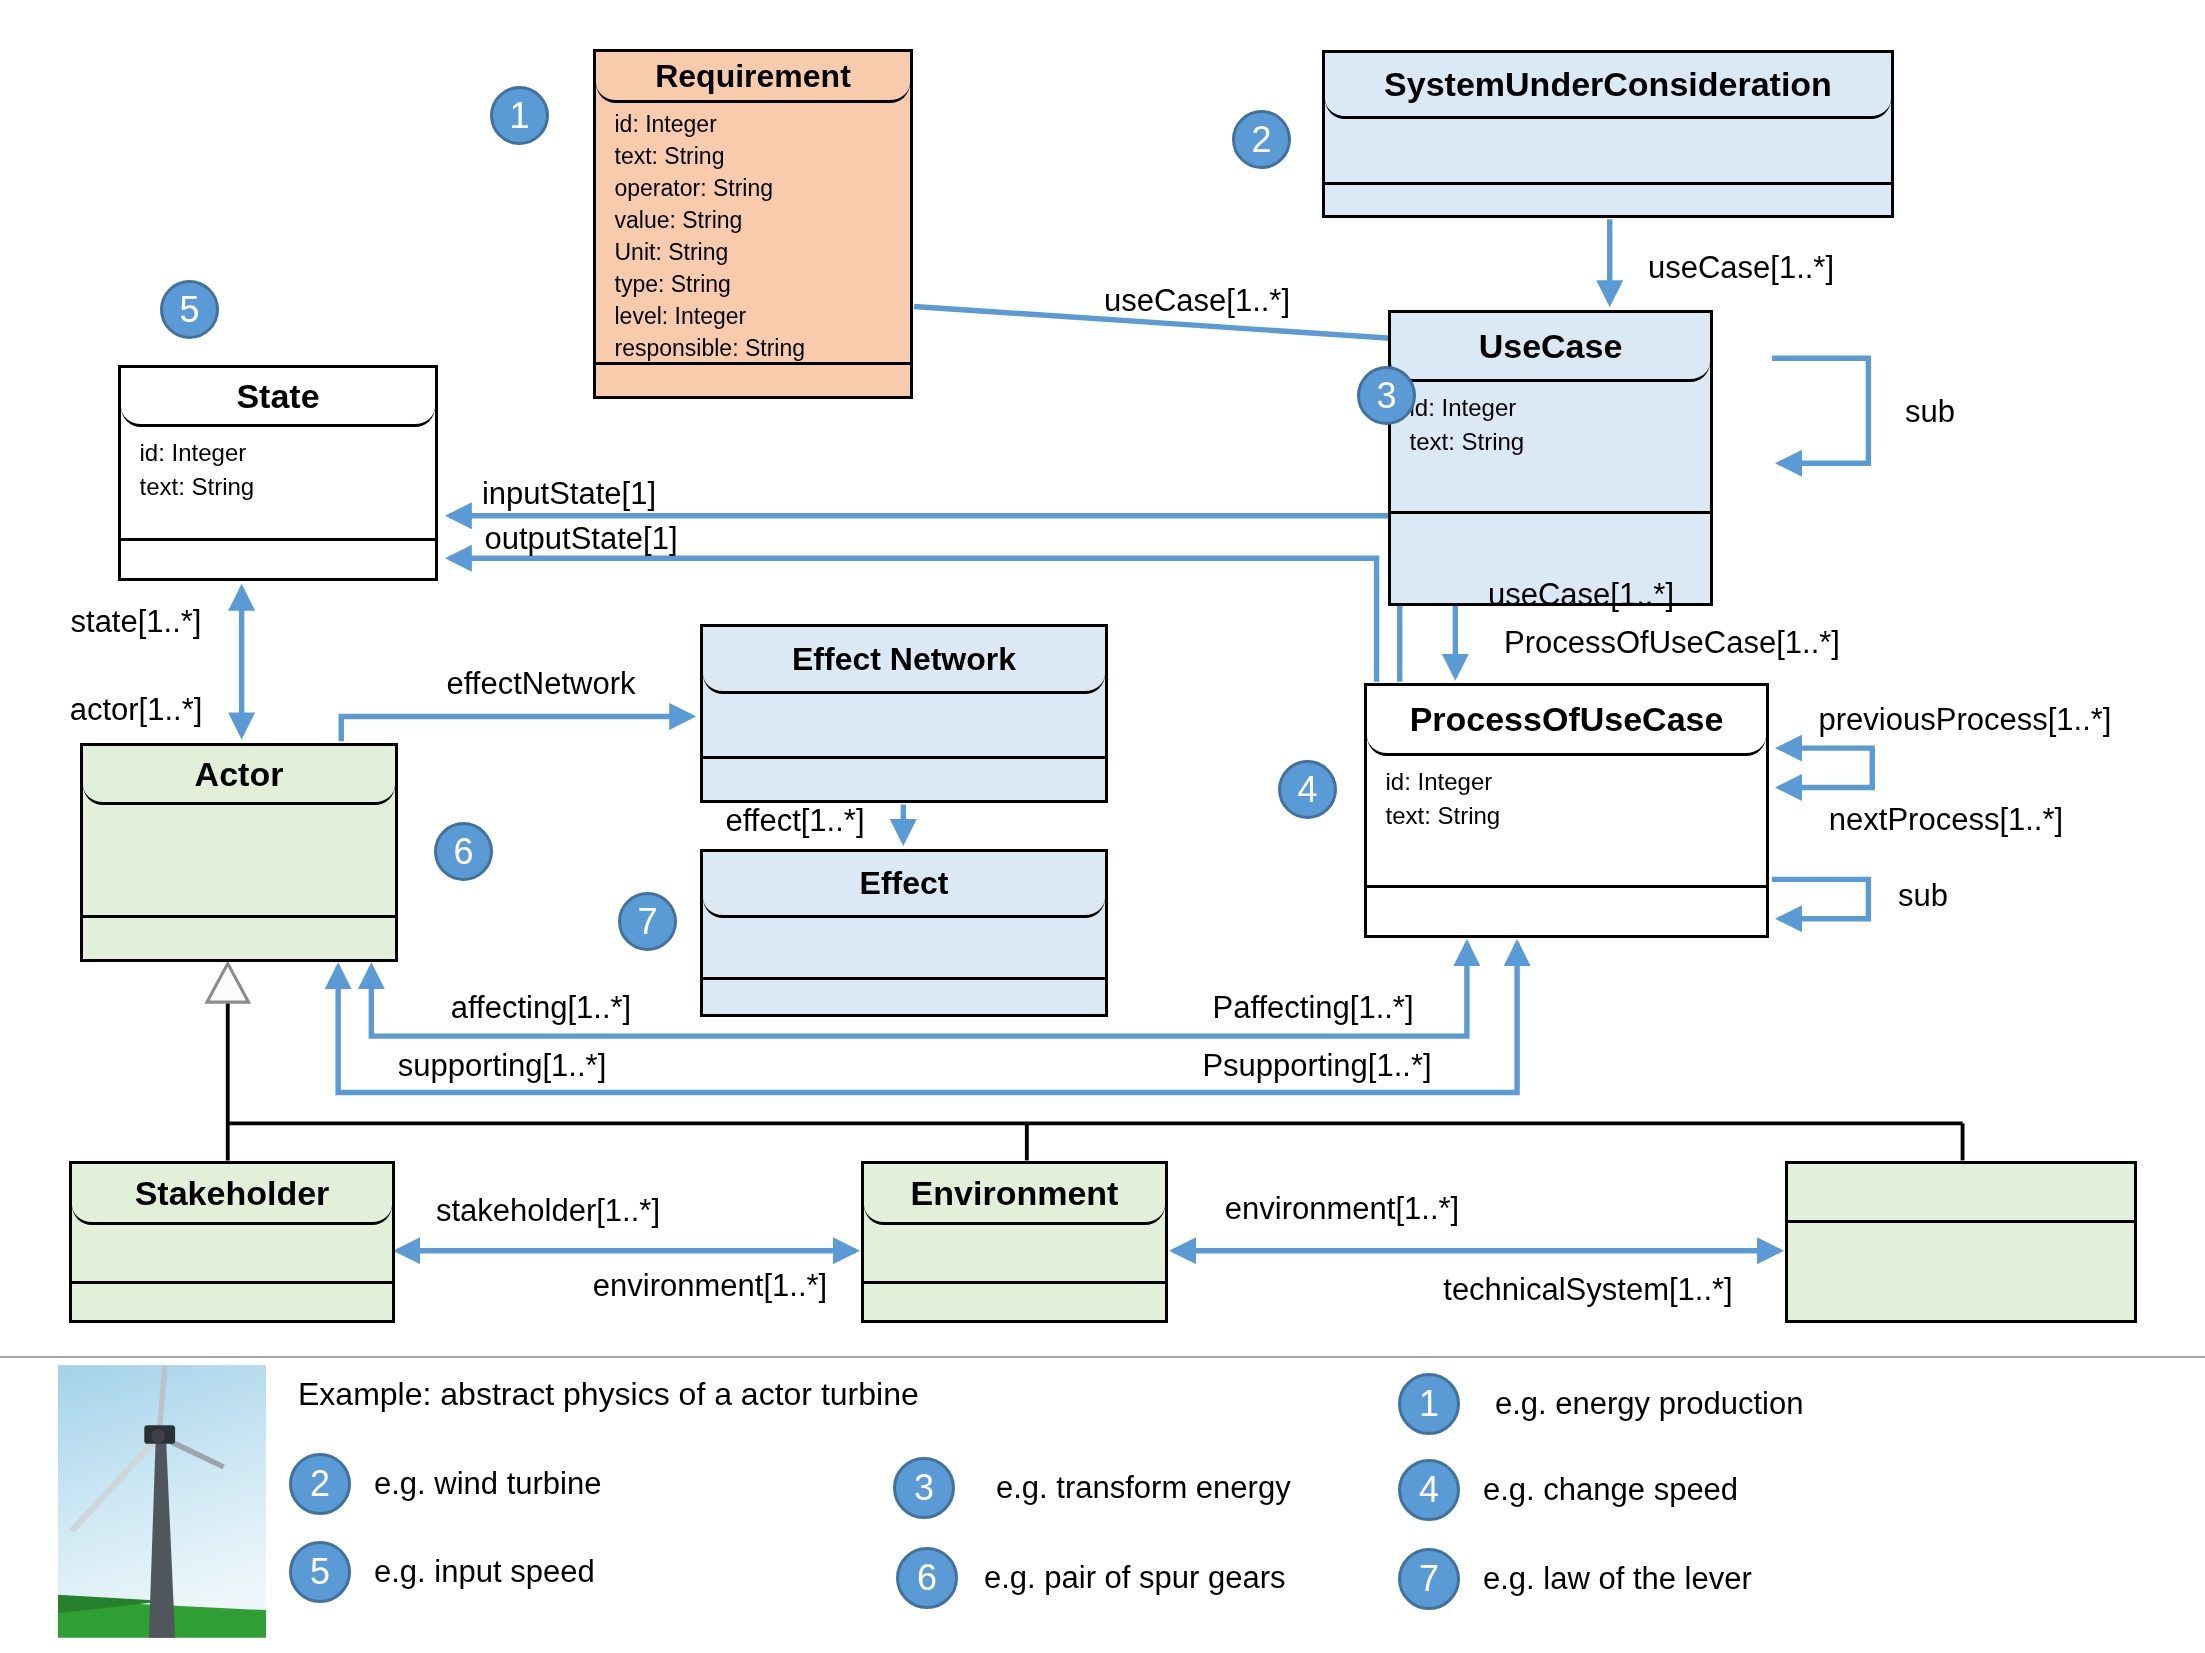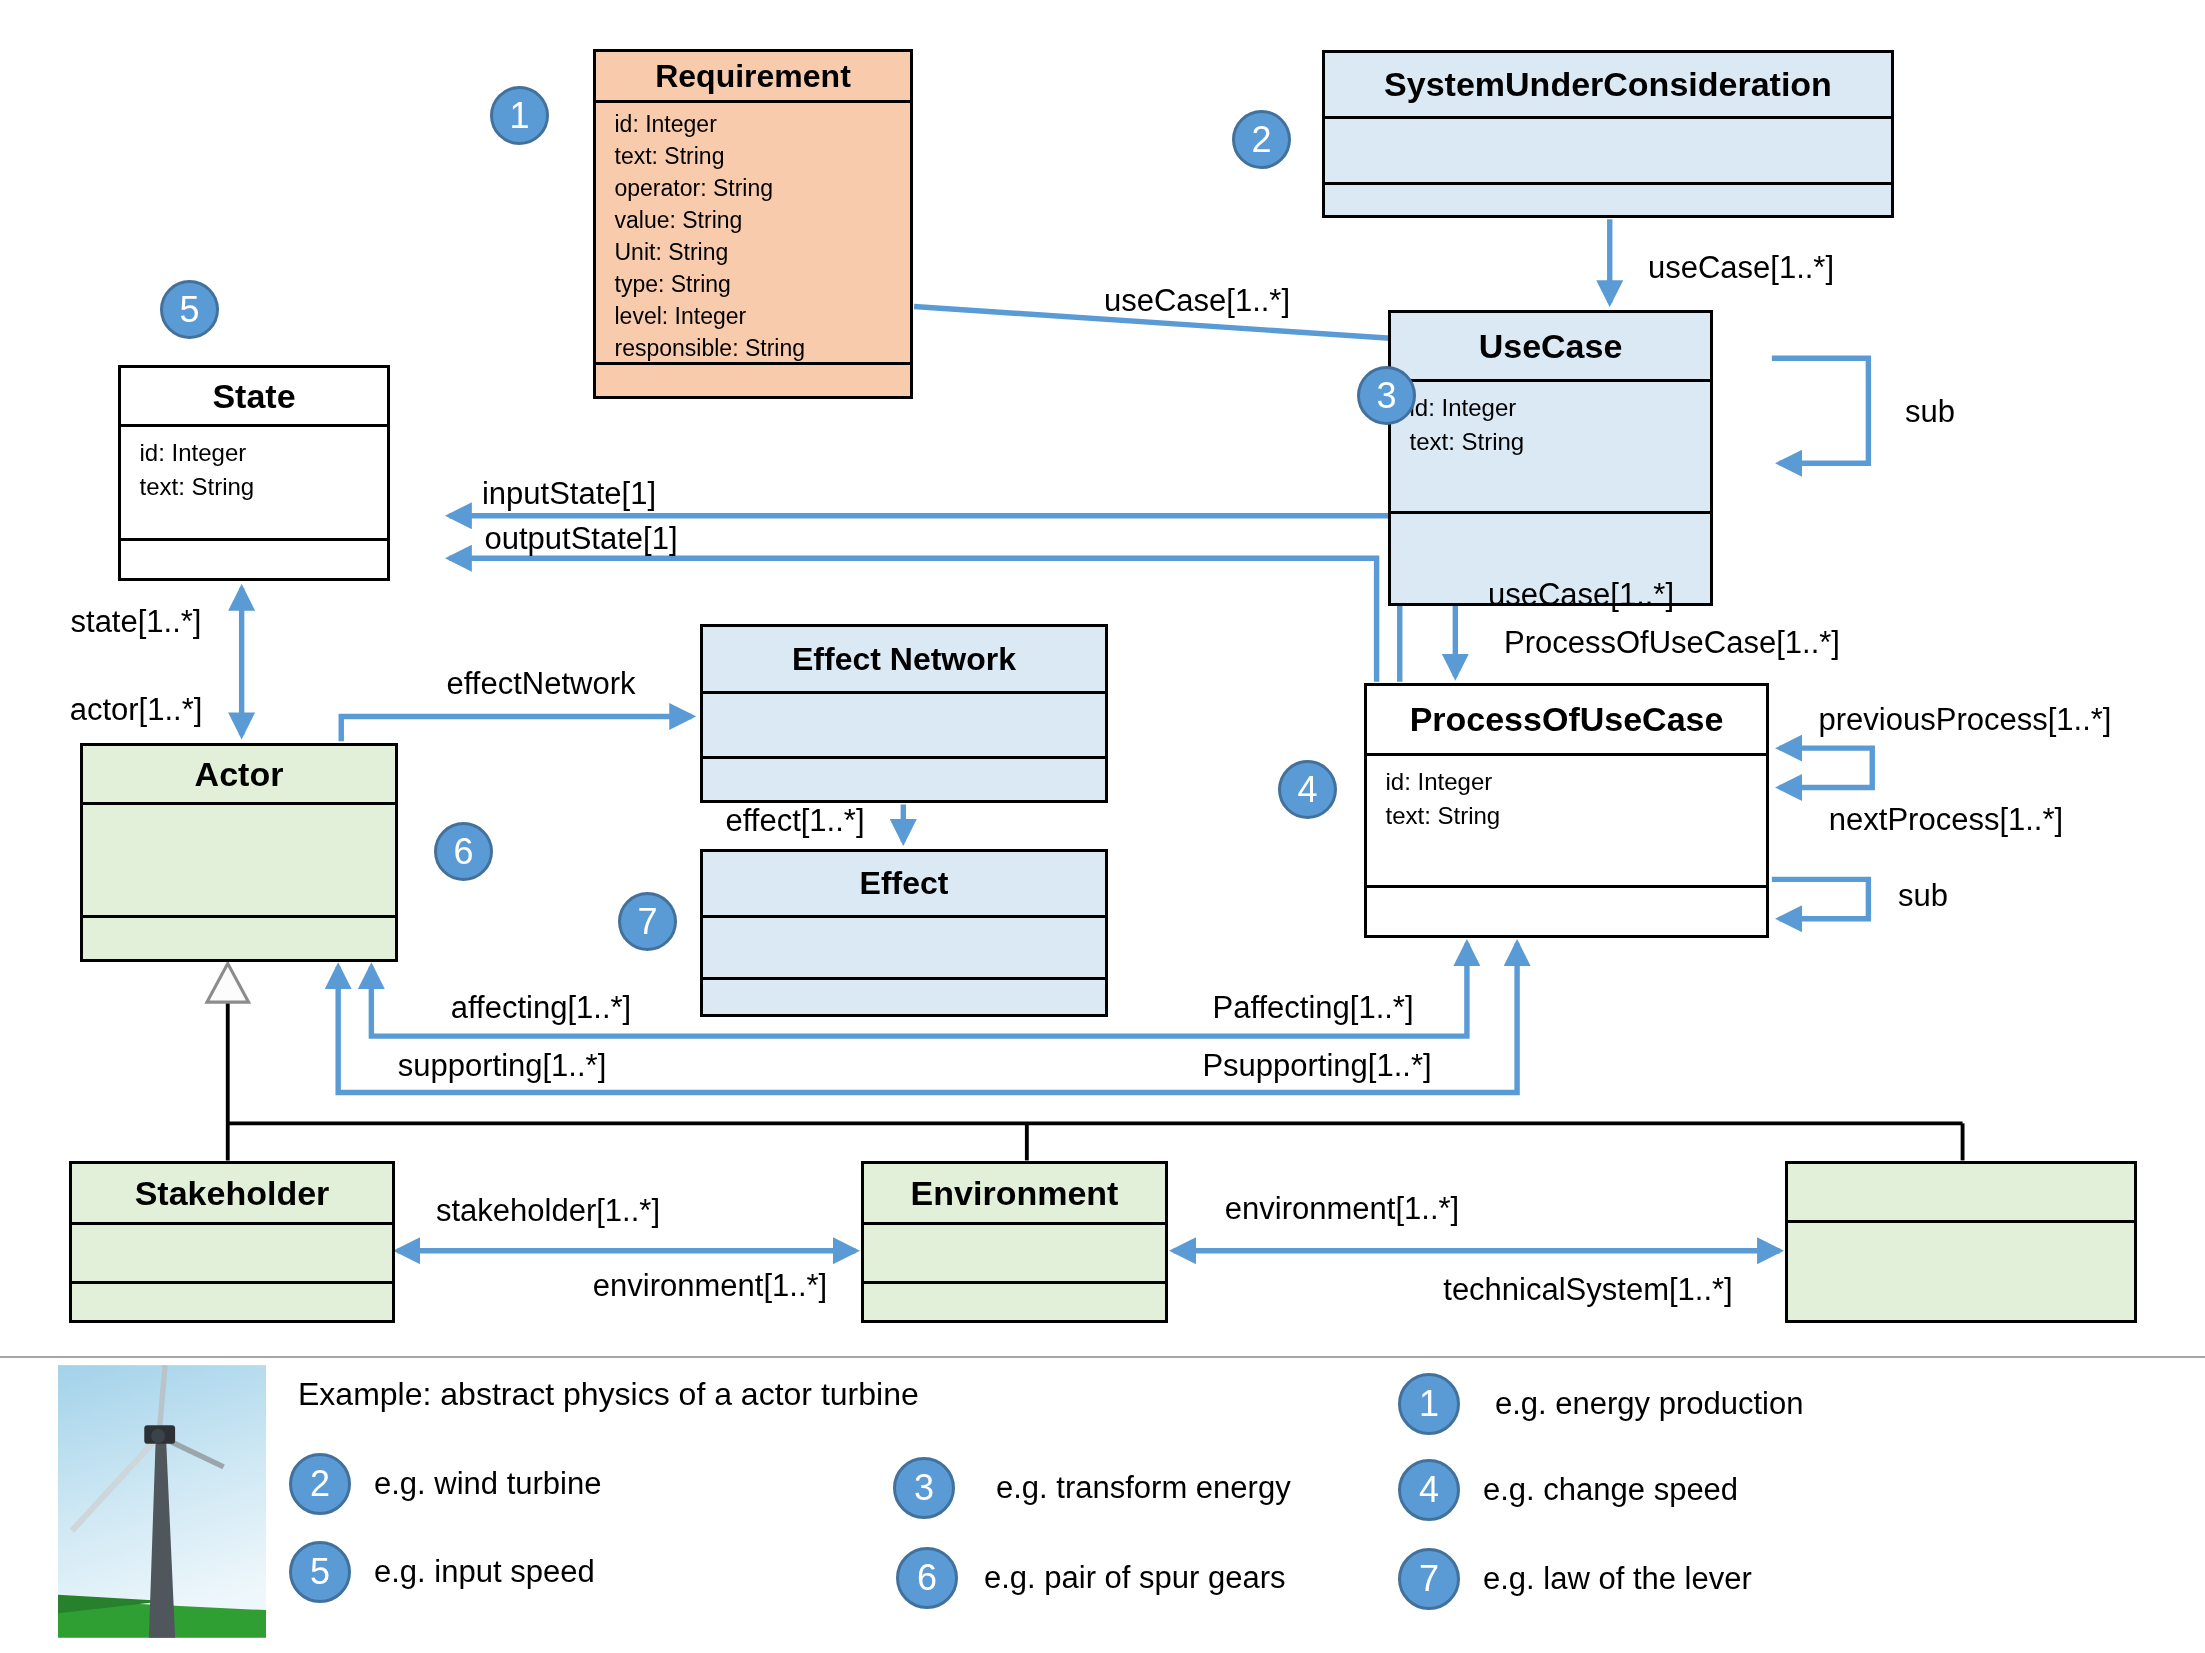--- a/index.html
+++ b/index.html
@@ -8,21 +8,21 @@
     font-family:"Liberation Sans", sans-serif;
   }
   #edges{position:absolute;left:0;top:0;z-index:1;}
   .uml{
     position:absolute;z-index:2;display:flex;flex-direction:column;
     border:3.1px solid #000;box-sizing:border-box;background:var(--bg,#fff);
   }
   .uml-title{
     display:flex;align-items:center;justify-content:center;
     border-bottom:3.1px solid #000;font-weight:bold;box-sizing:border-box;
-    font-size:34px;color:#000;letter-spacing:0;
+    font-size:34px;color:#000;letter-spacing:0;border-radius:20px;
   }
   .uml-attrs{
     box-sizing:border-box;border-bottom:3.1px solid #000;
     padding:9.3px 0 0 18.5px;font-size:24px;line-height:34px;color:#000;
   }
   .uml-attrs.big{font-size:23px;line-height:32px;padding-top:4.6px;}
   .uml-ops{flex:1;}
   .badge{
     position:absolute;z-index:4;border-radius:50%;
     background:#5b9bd5;border:3.1px solid #41719c;box-sizing:border-box;
@@ -114,21 +114,21 @@
 
   <div class="uml" style="left:1388px;top:310px;width:325px;height:296px;--bg:#dbe9f5;">
     <div class="uml-title" style="height:69px;">UseCase</div>
     <div class="uml-attrs" style="height:132px;">
       <div>id: Integer</div>
       <div>text: String</div>
     </div>
     <div class="uml-ops"></div>
   </div>
 
-  <div class="uml" style="left:118px;top:365px;width:272px;height:216px;--bg:#ffffff;">
+  <div class="uml" style="left:118px;top:365px;width:320px;height:216px;--bg:#ffffff;">
     <div class="uml-title" style="height:59px;">State</div>
     <div class="uml-attrs" style="height:114px;">
       <div>id: Integer</div>
       <div>text: String</div>
     </div>
     <div class="uml-ops"></div>
   </div>
 
   <div class="uml" style="left:700px;top:624px;width:408px;height:179px;--bg:#dbe9f5;">
     <div class="uml-title" style="height:67px;font-size:32px;">Effect Network</div>

